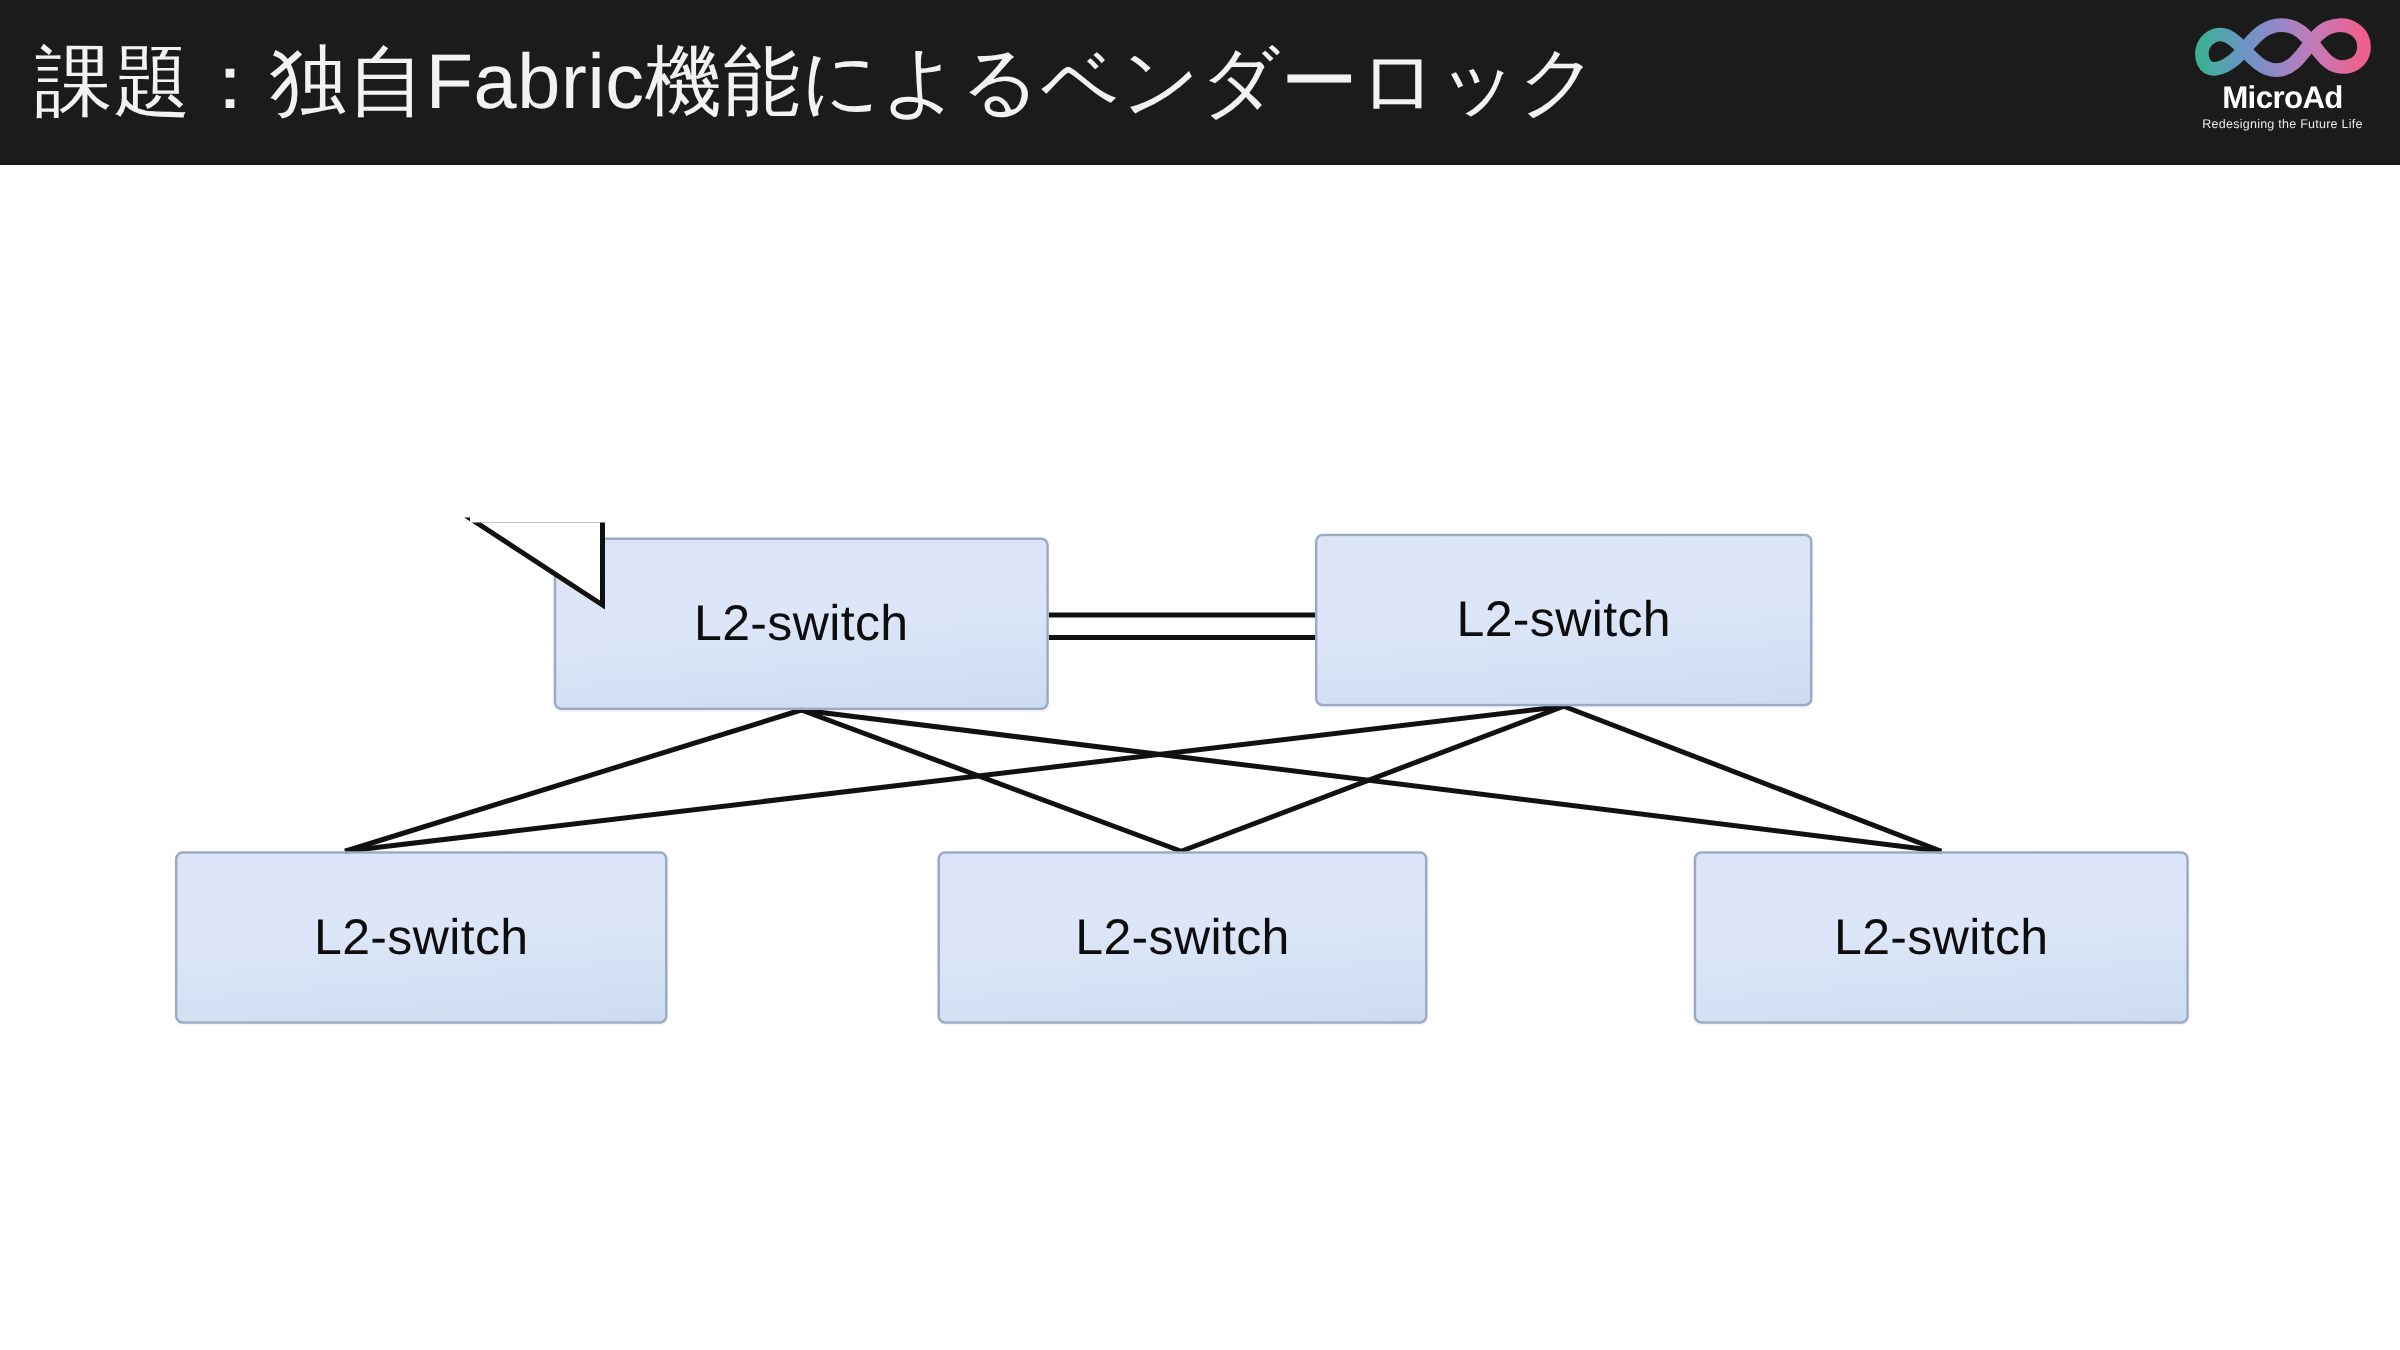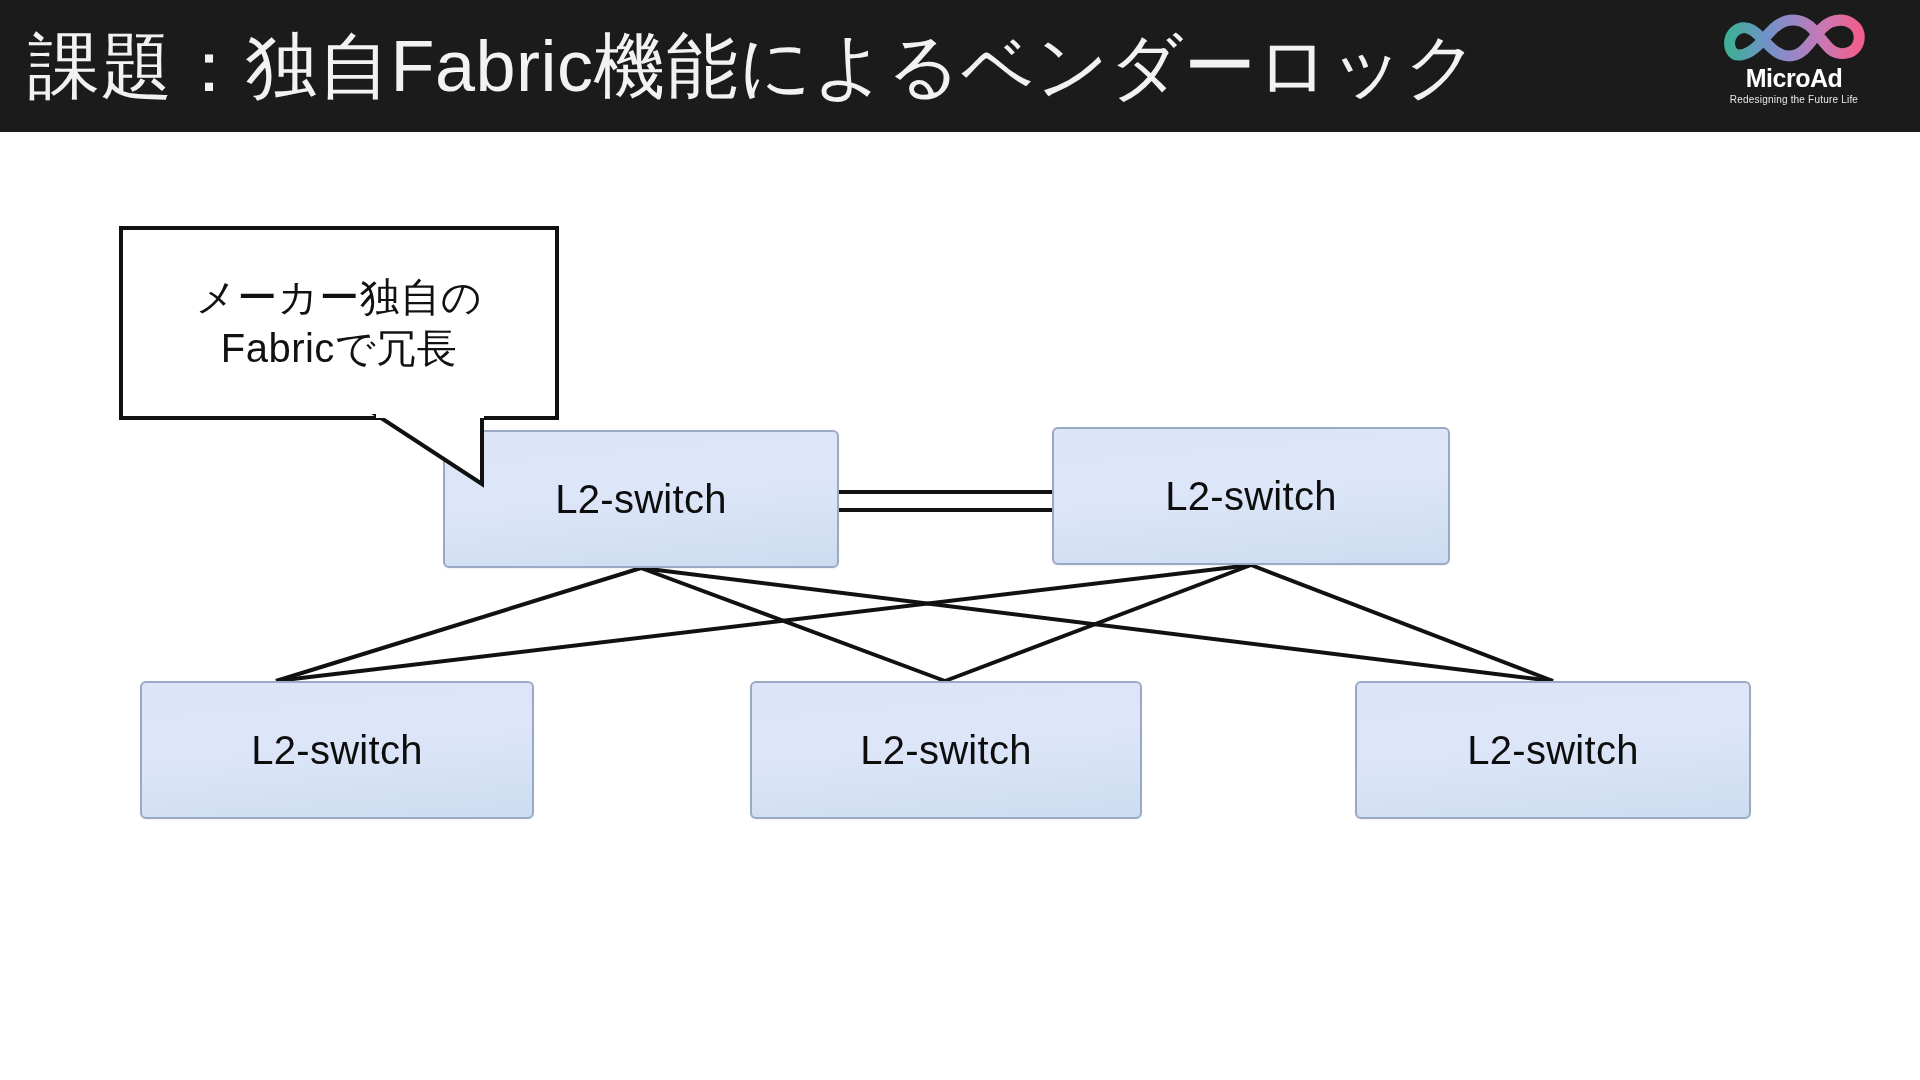--- a/index.html
+++ b/index.html
@@ -22,31 +22,31 @@
     width: 1920px;
     height: 132px;
     background: #1b1b1b;
   }
   .header-title {
     position: absolute;
     left: 28px;
     top: 50%;
     transform: translateY(-50%);
     color: #f2f2f2;
-    font-size: 72px;
+    font-size: 62px;
     font-weight: 400;
     letter-spacing: 0.5px;
     white-space: nowrap;
     line-height: 1;
   }
 
   
   .logo {
     position: absolute;
-    right: 36px;
+    right: 4px;
     top: 6px;
     width: 180px;
     height: 120px;
     display: flex;
     flex-direction: column;
     align-items: center;
     justify-content: flex-start;
   }
   .logo-mark {
     width: 150px;
@@ -185,25 +185,19 @@
   </div>
 
   <div class="node" style="left:750px; top:549px; width:392px; height:138px;">
     <span class="node-label">L2-switch</span>
   </div>
 
   <div class="node" style="left:1355px; top:549px; width:396px; height:138px;">
     <span class="node-label">L2-switch</span>
   </div>
 
-  <div class="callout" style="left:119px; top:94px; width:440px; height:194px;">
-    <div class="callout-text">
-      <div>メーカー独自の</div>
-      <div>Fabricで冗長</div>
-    </div>
-  </div>
 
   <svg class="callout-tail-svg" style="left:330px; top:270px; width:250px; height:130px;" viewBox="0 0 250 130">
     <polygon points="48,14 152,14 152,82" fill="#ffffff" stroke="#111111" stroke-width="4" stroke-linejoin="miter"></polygon>
     <rect x="46" y="0" width="108" height="16" fill="#ffffff"></rect>
   </svg>
 
 </div>
 
 </body></html>

